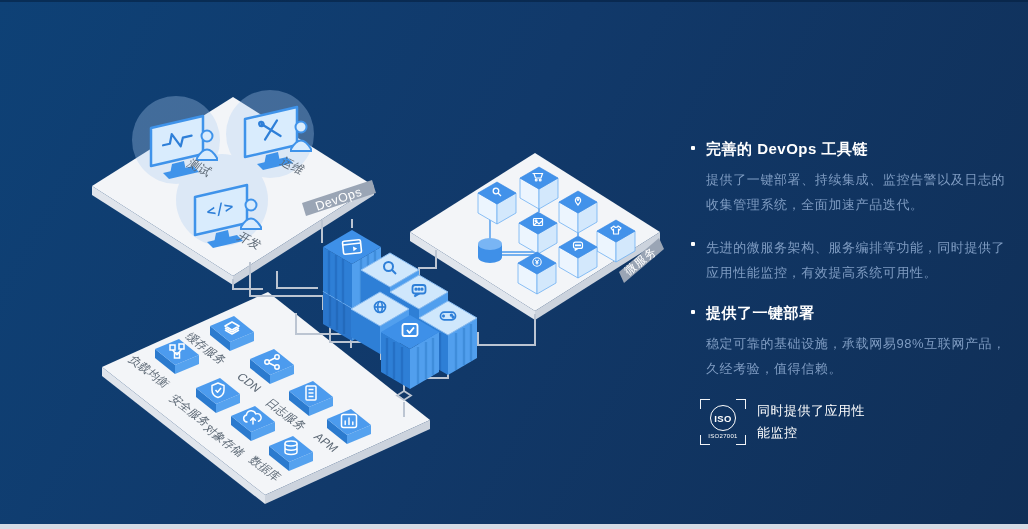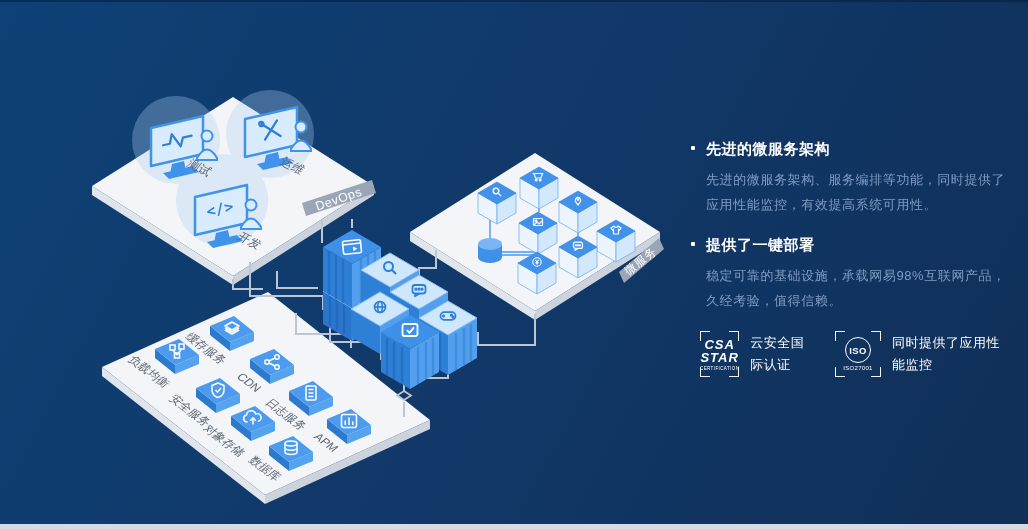--- a/index.html
+++ b/index.html
@@ -416,42 +416,34 @@
           <rect x="-7.5" y="-6" width="15" height="12" rx="2"></rect>
             <path d="M-3,0 L-0.5,2.8 L4,-2.6"></path>
         </g>
       </g>
     </g>
   </svg>
 
   <div class="features">
     <div class="feature">
       <span class="dot"></span>
-      <h3>先进的微服务架构</h3>
+      <h3>完善的 DevOps 工具链</h3>
+      <p>提供了一键部署、持续集成、监控告警以及日志的收集管理系统，全面加速产品迭代。</p>
+    </div>
+    <div class="feature">
+      <span class="dot"></span>
       <p>先进的微服务架构、服务编排等功能，同时提供了应用性能监控，有效提高系统可用性。</p>
     </div>
     <div class="feature">
       <span class="dot"></span>
       <h3>提供了一键部署</h3>
       <p>稳定可靠的基础设施，承载网易98%互联网产品，久经考验，值得信赖。</p>
     </div>
 
     <div class="certs">
-      <div class="cert">
-        <div class="badge">
-          <span class="corner c-tl"></span>
-          <span class="corner c-tr"></span>
-          <span class="corner c-bl"></span>
-          <span class="corner c-br"></span>
-          <span class="csa-1">CSA</span>
-          <span class="csa-2">STAR</span>
-          <span class="csa-3">CERTIFICATION</span>
-        </div>
-        <div class="cert-label">云安全国际认证</div>
-      </div>
       <div class="cert">
         <div class="badge">
           <span class="corner c-tl"></span>
           <span class="corner c-tr"></span>
           <span class="corner c-bl"></span>
           <span class="corner c-br"></span>
           <span class="iso-circle">
             <span>ISO</span>
           </span>
           <span class="iso-sub">ISO27001</span>

